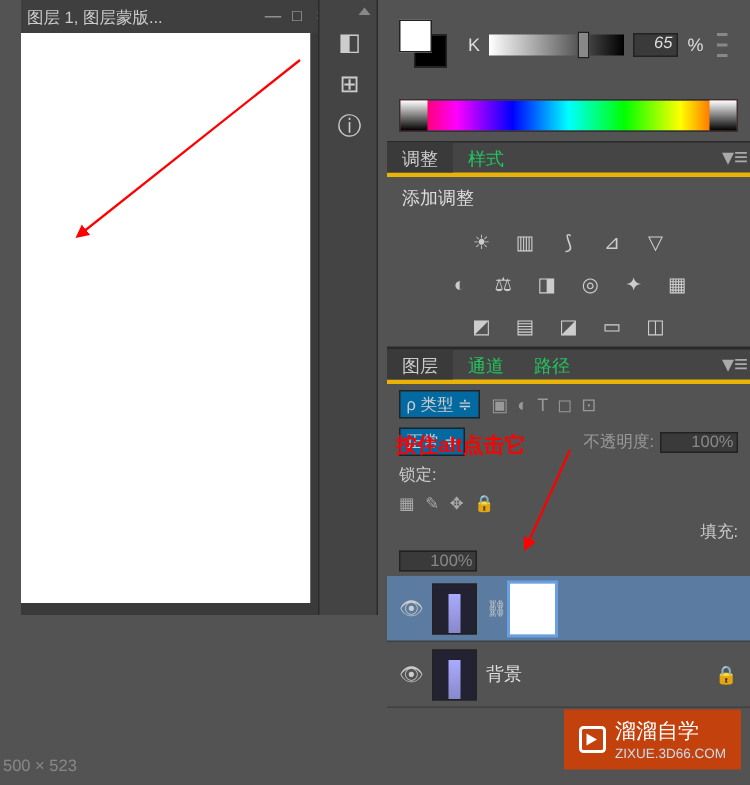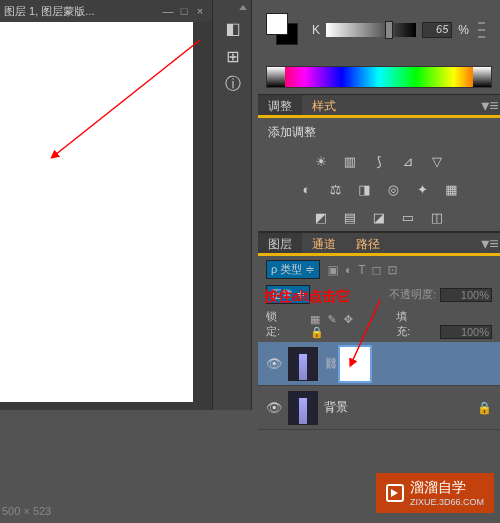--- a/index.html
+++ b/index.html
@@ -1,18 +1,18 @@
 <!DOCTYPE html>
 <html><head>
 <meta charset="utf-8">
 <style>
 * { margin: 0; padding: 0; box-sizing: border-box; font-family: "Microsoft YaHei", sans-serif; }
 body { background: #535353; width: 500px; height: 523px; overflow: hidden; position: relative; }
 
-.doc-area { position: absolute; left: 0; top: 0; width: 212px; height: 410px; background: #3a3a3a; }
+.doc-area { position: absolute; left: 14px; top: 0; width: 212px; height: 410px; background: #3a3a3a; }
 .doc-tab { background: #3f3f3f; height: 22px; display: flex; align-items: center; padding: 0 4px; font-size: 11px; color: #ccc; }
 .doc-tab .tab-title { flex: 1; }
 .doc-tab .min-icon, .doc-tab .state-icon, .doc-tab .close-icon { width: 16px; text-align: center; color: #aaa; }
 .canvas { position: absolute; left: 0; top: 22px; width: 193px; height: 380px; background: #fff; }
 .canvas-after { position: absolute; left: 193px; top: 22px; width: 19px; height: 388px; background: #3a3a3a; }
 
 .tool-strip { position: absolute; left: 212px; top: 0; width: 40px; height: 410px; background: #444; border-left: 1px solid #2a2a2a; border-right: 1px solid #2a2a2a; }
 .tool-strip .strip-top { height: 14px; display: flex; justify-content: flex-end; align-items: center; padding-right: 4px; }
 .tool-strip .tri { width:0;height:0;border-left:4px solid transparent;border-right:4px solid transparent;border-bottom:5px solid #888; }
 .tool-strip .tool-icon { width: 40px; height: 28px; display:flex; align-items:center; justify-content:center; color:#ccc; font-size:16px; }
@@ -31,37 +31,37 @@
 .handle-col { width: 14px; display:flex;flex-direction:column;gap:5px; margin-left:3px; }
 .handle-col .h { width:7px;height:2px;background:#888; }
 
 .spectrum { margin: 6px 8px; height: 22px; background: linear-gradient(to right, red, magenta, blue, cyan, lime, yellow, red); border:1px solid #333; position:relative;}
 .spectrum::before, .spectrum::after { content:''; position:absolute; top:0; bottom:0; width:18px; }
 .spectrum::before { left:0; background: linear-gradient(to bottom,#fff,#000); }
 .spectrum::after { right:0; background: linear-gradient(to bottom,#fff,#000); }
 
 .tabs { display:flex; height: 24px; background:#454545; border-top:1px solid #2a2a2a; border-bottom:3px solid #eab308; }
 .tab { padding: 3px 10px; font-size:12px; color:#ccc; background:#3a3a3a; }
-.tab.inactive { background: transparent; color:#fdba74; }
+.tab.inactive { background: transparent; color:#22c55e; }
 .tab-menu { margin-left:auto; width:20px; display:flex;align-items:center;justify-content:center;color:#aaa; }
 
 .adj-label { padding: 6px 10px; color:#ddd; font-size:12px; }
 .adj-icons { padding: 4px 10px; display:flex; flex-wrap:wrap; gap: 7px; justify-content:center; }
 .adj-icons .ai { width:22px;height:20px; display:flex;align-items:center;justify-content:center; color:#ccc; font-size:13px; }
 
 .layers-panel { border-top:1px solid #2a2a2a; padding-top:0; }
 .layer-opts { display:flex; align-items:center; gap:4px; padding: 4px 8px; font-size:11px; color:#ccc; }
 .kind-select { background:#0369a1;border:1px solid #222;color:#ccc;padding:1px 4px;font-size:11px; display:flex;align-items:center;gap:3px;}
 .opts-icons { display:flex; gap:6px; margin-left:4px; }
 .opts-icons span { color:#999; font-size:12px; }
 
 .blend-row { display:flex; align-items:center; padding: 2px 8px; font-size:11px; color:#999; gap:4px;}
 .annotation-red { color:#f00; font-size:14px; font-weight:bold; position:absolute; left:264px; top:288px; z-index:20;}
 .num-input { background:#3a3a3a; border:1px solid #222; color:#888; width:52px; font-size:11px; padding:0 2px; text-align:right; }
-.lock-row { display:flex; align-items:flex-end; padding: 3px 8px; font-size:11px; color:#ccc; gap:19px; }
+.lock-row { display:flex; align-items:flex-start; padding: 3px 8px; font-size:11px; color:#ccc; gap:5px;flex-direction:column; }
 .lock-icons span { color:#aaa; font-size:11px; margin-right:4px; }
 
 .layer-list { }
 .layer-item { display:flex; align-items:center; height: 44px; padding: 0 8px; gap:6px; border-bottom:1px solid #404040;}
 .layer-item.selected { background:#5b7ba0; }
 .eye { width:16px; color:#ccc; font-size:13px; }
 .thumb-box { width:30px; height:34px; background:#223; border:1px solid #222; position:relative; display:flex;align-items:flex-end;justify-content:center;}
 .thumb-box .stripe { width:8px;height:26px;background:linear-gradient(#aaf,#88c); }
 .link-ic { width:10px; color:#ccc; font-size:11px; }
 .mask-box { width:30px; height:34px; background:#fff; border:2px solid #888; position:relative;}

